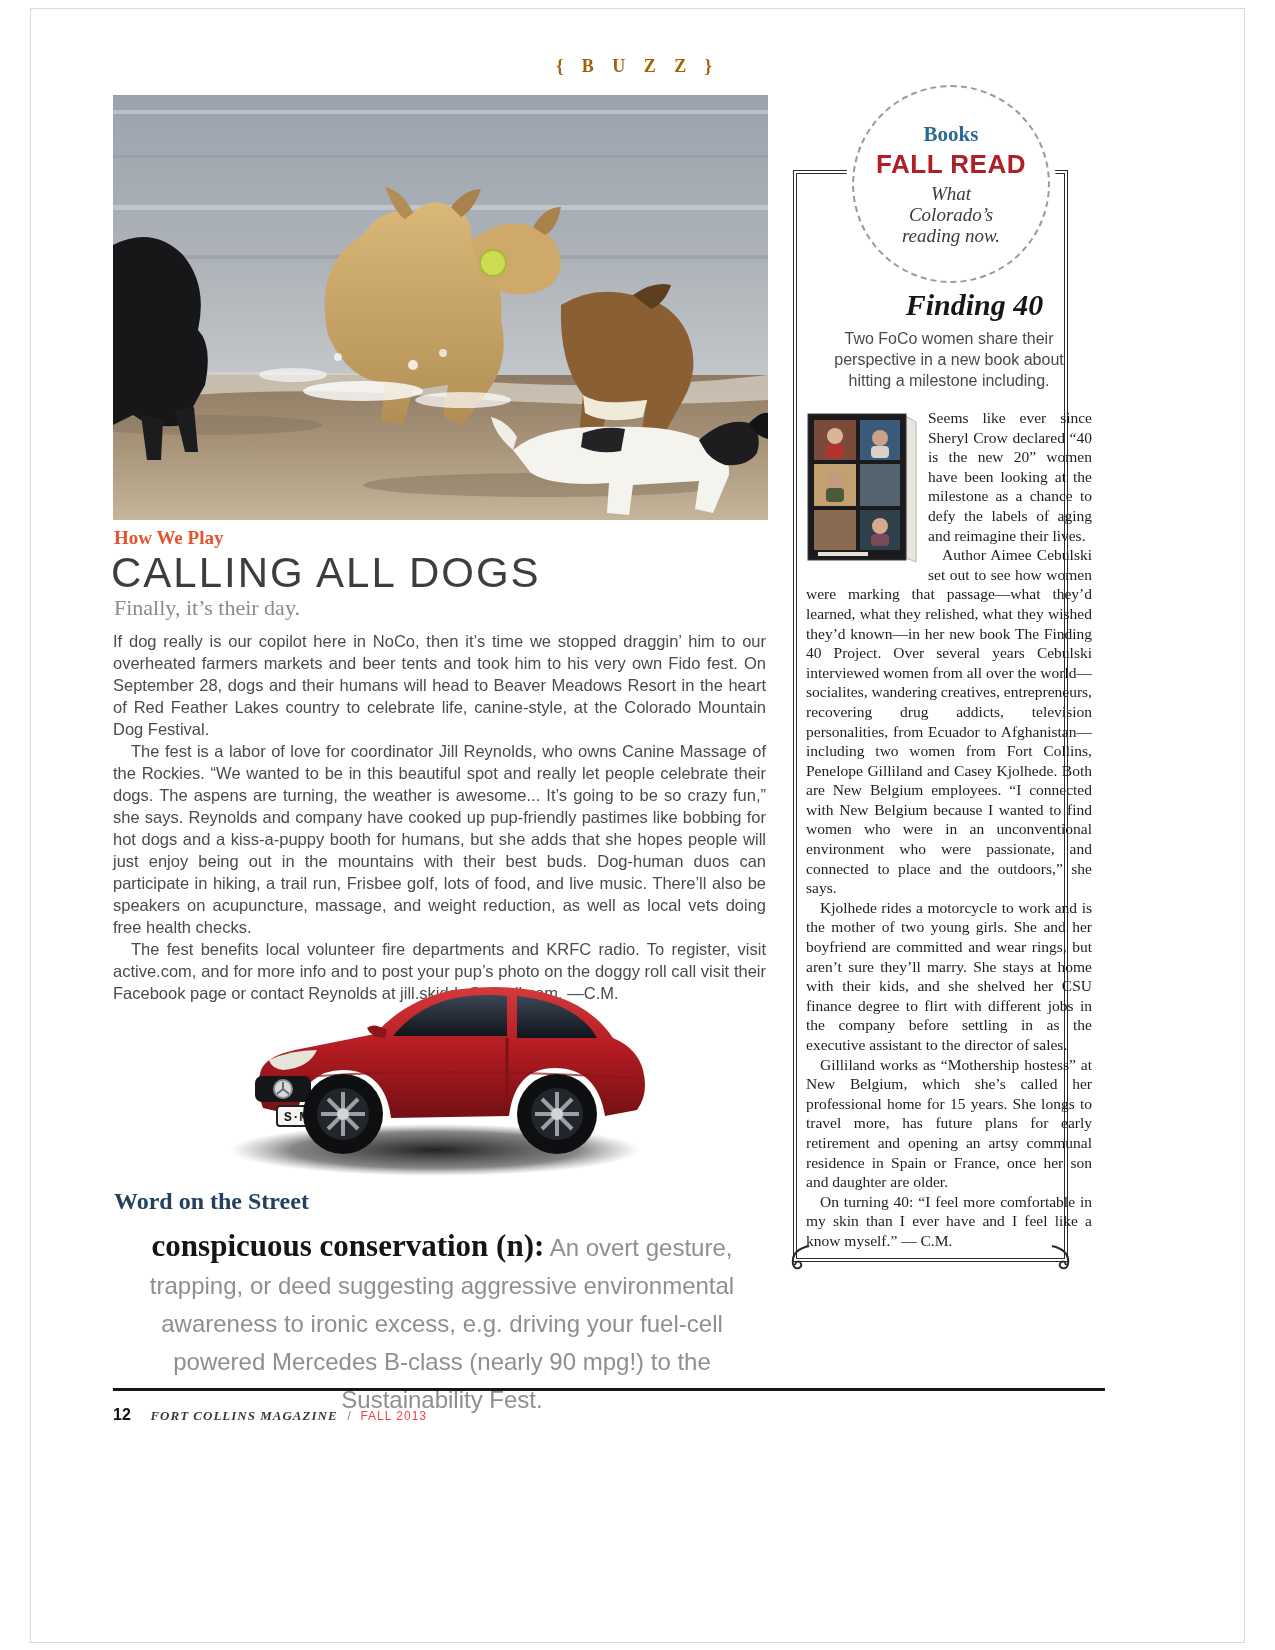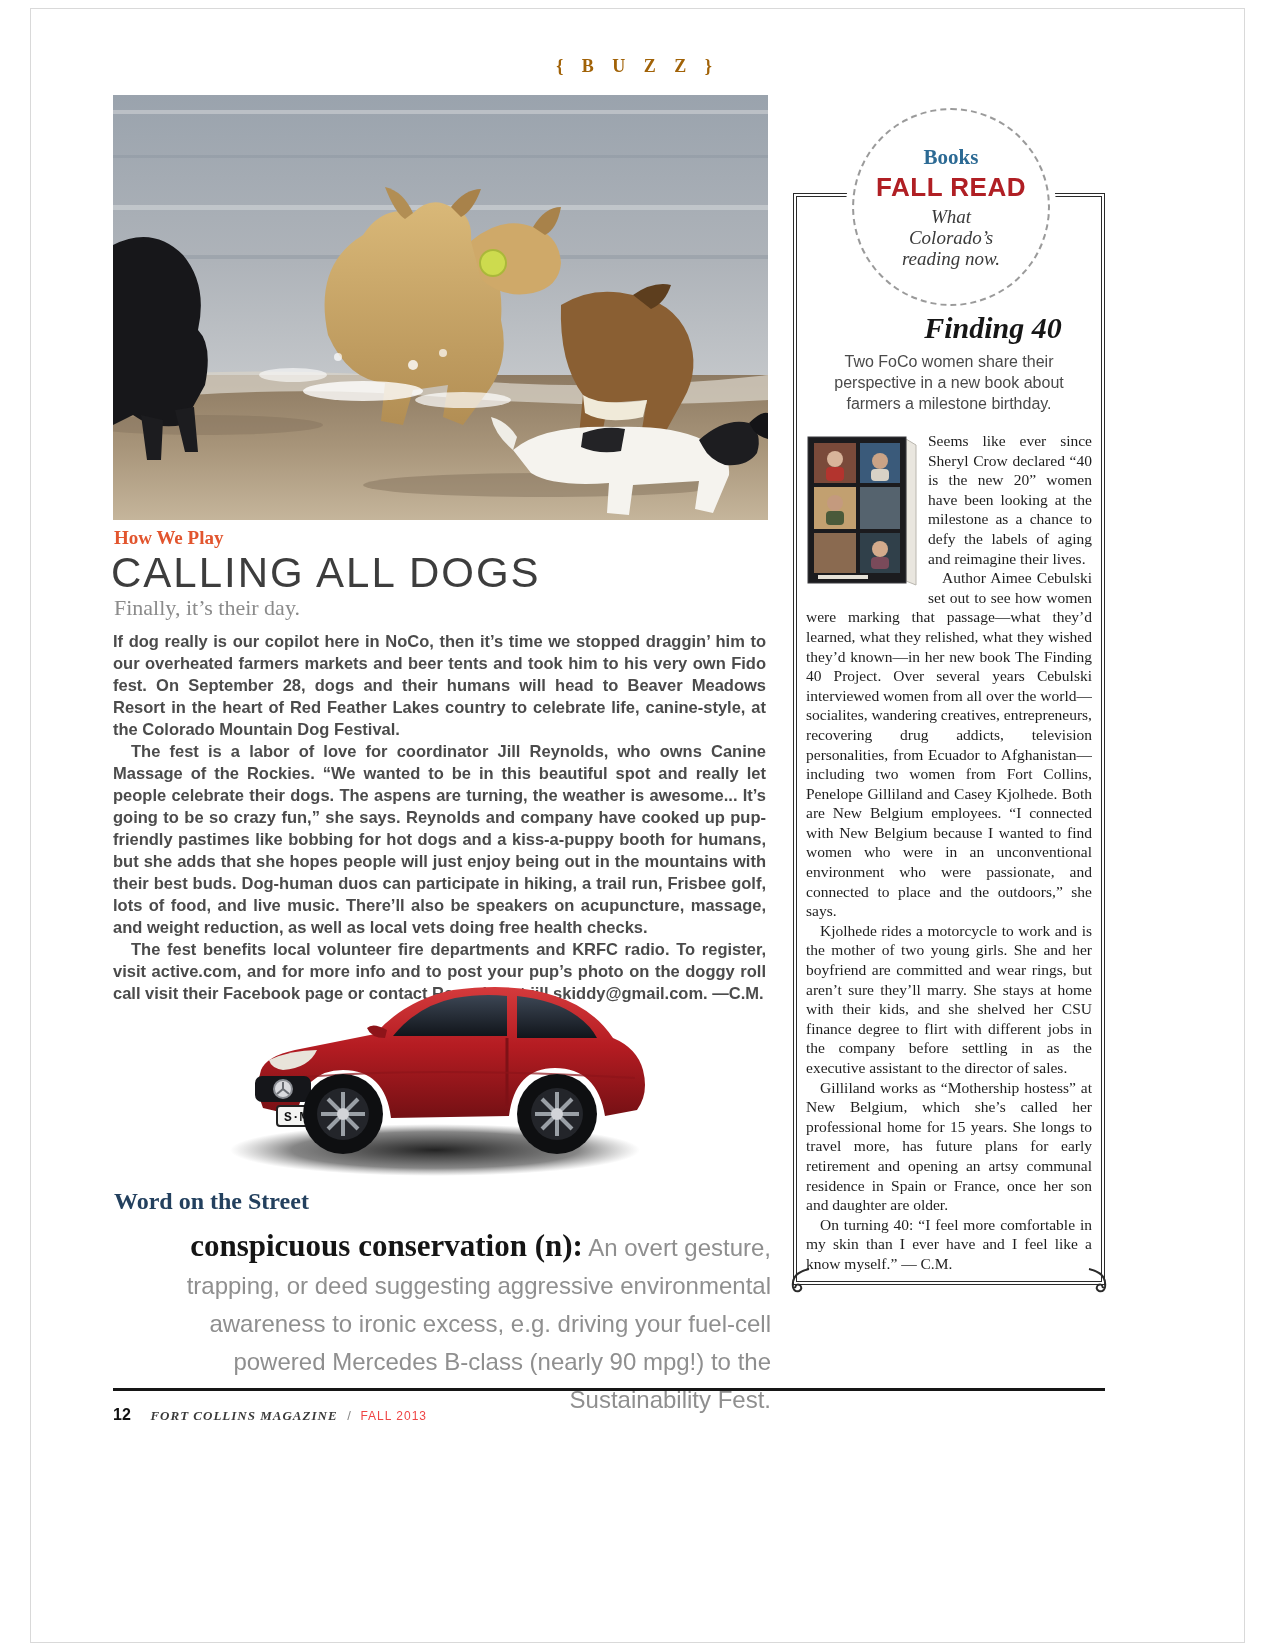--- a/index.html
+++ b/index.html
@@ -13,40 +13,40 @@
   
   .dog-photo{position:absolute;left:113px;top:95px;width:655px;height:425px;overflow:hidden;}
   .kicker{position:absolute;left:114px;top:527px;font-family:"Liberation Serif",serif;
         font-weight:bold;font-size:19px;color:#e2552e;}
   .headline{position:absolute;left:111px;top:549px;margin:0;font-family:"Liberation Sans",sans-serif;
         font-weight:400;font-size:42px;letter-spacing:2px;color:#3d3d3d;}
   .subhead{position:absolute;left:114px;top:595px;font-family:"Liberation Serif",serif;
         font-size:22px;color:#8b8b8b;}
   .body-copy{position:absolute;left:113px;top:630px;width:653px;font-size:16.5px;
         line-height:22px;color:#4b4b4b;text-align:justify;}
-  .body-copy p{margin:0;font-weight:bold;}
+  .body-copy p{margin:0;}
   .body-copy p + p{text-indent:18px;}
   
   .car-wrap{position:absolute;left:225px;top:938px;width:450px;height:250px;}
   
   .wots-label{position:absolute;left:114px;top:1188px;font-family:"Liberation Serif",serif;
         font-weight:bold;font-size:24px;color:#23405e;}
-  .definition{position:absolute;left:113px;top:1228px;width:658px;line-height:35px;text-align:right;}
+  .definition{position:absolute;left:113px;top:1228px;width:658px;line-height:35px;text-align:center;}
   .def-term{font-family:"Liberation Serif",serif;font-weight:bold;font-size:31px;color:#151515;}
   .def-text{font-family:"Liberation Sans",sans-serif;font-size:24px;color:#8f8f8f;}
   
   .footer-rule{position:absolute;left:113px;top:1388px;width:992px;height:3px;background:#161616;}
   .footer{position:absolute;left:113px;top:1406px;font-size:13px;color:#333;}
   .footer .pg{font-weight:bold;font-size:16px;color:#111;font-family:"Liberation Sans",sans-serif;}
   .footer .mag{font-family:"Liberation Serif",serif;font-style:italic;font-weight:bold;
         letter-spacing:1px;font-size:13px;color:#3a3a3a;margin-left:16px;}
   .footer .sep{color:#888;margin:0 6px;font-size:13px;}
   .footer .issue{color:#ef4444;letter-spacing:1px;font-size:12px;}
   
-  .sidebar{position:absolute;left:793px;top:193px;width:312px;height:1092px;}
+  .sidebar{position:absolute;left:793px;top:170px;width:275px;height:1092px;}
   .frame{position:absolute;inset:0;border:4px double #2a2a2a;}
   .badge{position:absolute;left:59px;top:-85px;width:194px;height:194px;border-radius:50%;
         background:#ffffff;border:2px dashed #9a9a9a;box-shadow:0 0 0 6px #ffffff;
         display:flex;flex-direction:column;align-items:center;justify-content:center;text-align:center;}
   .badge-cat{font-family:"Liberation Serif",serif;font-weight:bold;font-size:21px;color:#2c6a94;}
   .badge-title{font-family:"Liberation Sans",sans-serif;font-weight:bold;font-size:26px;
         color:#b01f24;letter-spacing:0.5px;margin:2px 0 3px 0;}
   .badge-tag{font-family:"Liberation Serif",serif;font-style:italic;font-size:19px;
         line-height:21px;color:#3a3a3a;width:120px;}
   .sb-title{position:absolute;left:0;top:118px;width:100%;text-align:center;margin:0;
@@ -234,21 +234,21 @@
       </svg>
     </div>
 
     <div class="badge">
       <div class="badge-cat">Books</div>
       <div class="badge-title">FALL READ</div>
       <div class="badge-tag">What Colorado’s reading now.</div>
     </div>
 
     <h2 class="sb-title">Finding 40</h2>
-    <div class="sb-intro">Two FoCo women share their perspective in a new book about farmers a milestone birthday.</div>
+    <div class="sb-intro">Two FoCo women share their perspective in a new book about hitting a milestone including.</div>
 
     <div class="sb-body">
       <div class="book-cover">
         <svg width="112" height="152" viewBox="0 0 112 152" xmlns="http://www.w3.org/2000/svg">
           <polygon points="100,4 110,10 110,150 100,146" fill="#e9e6df" stroke="#b9b6ae" stroke-width="1"></polygon>
           <rect x="2" y="2" width="98" height="146" fill="#1b1b1e" stroke="#3a3a3e" stroke-width="1"></rect>
           <rect x="8" y="8" width="42" height="40" fill="#7a4a3a"></rect>
           <rect x="54" y="8" width="40" height="40" fill="#3a5a7a"></rect>
           <rect x="8" y="52" width="42" height="42" fill="#c2a070"></rect>
           <rect x="54" y="52" width="40" height="42" fill="#55636e"></rect>

